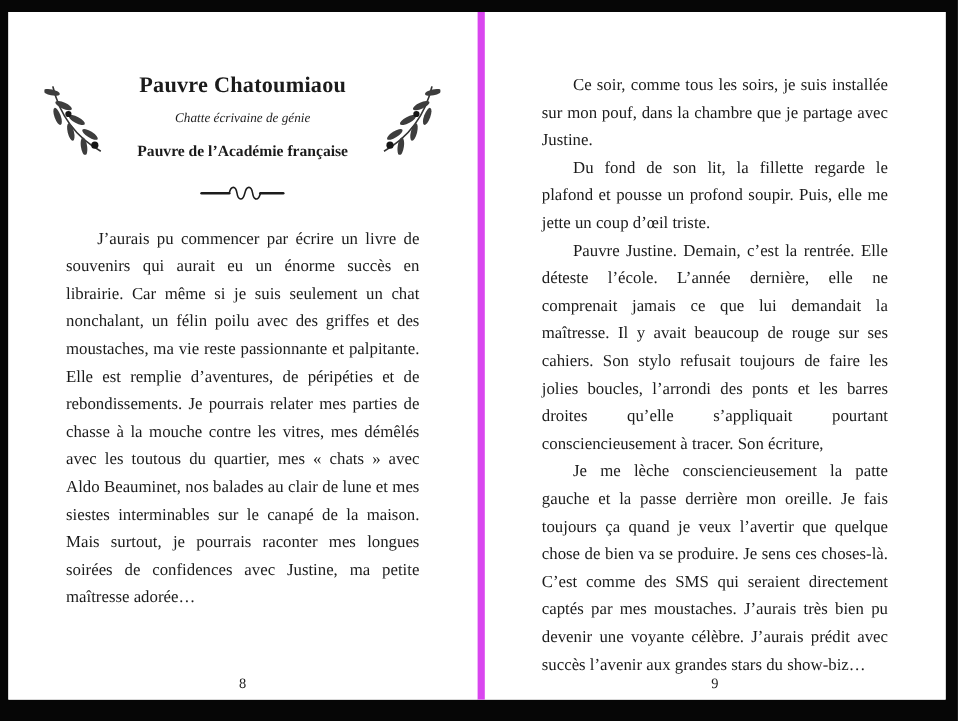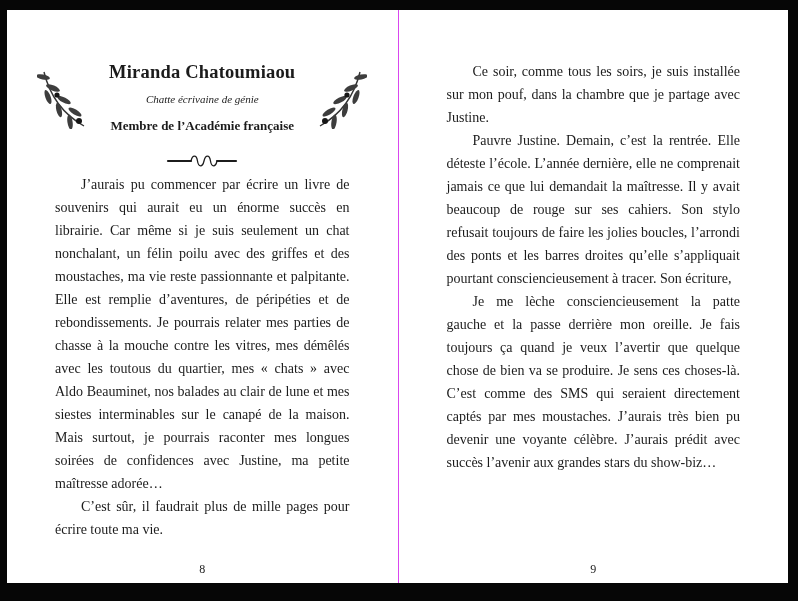--- a/index.html
+++ b/index.html
@@ -27,21 +27,21 @@
   }
   .page {
     width: 50%;
     height: 100%;
     position: relative;
     box-sizing: border-box;
     overflow: hidden;
     background: #ffffff;
   }
   .page-right {
-    border-left: 1px solid #d946ef;
+    border-left: 6px solid #d946ef;
   }
   
   .chapter-heading {
     padding-top: 52px;
     text-align: center;
   }
   .heading-row {
     display: flex;
     align-items: center;
     justify-content: center;
@@ -84,21 +84,21 @@
     text-align: justify;
     font-size: 14px;
     line-height: 23px;
     hyphens: auto;
   }
   .body-text p {
     margin: 0;
     text-indent: 26px;
   }
   .page-left .body-text {
-    margin-top: 5px;
+    margin-top: 20px;
   }
   .page-right .body-text {
     padding-top: 50px;
   }
   .page-number {
     position: absolute;
     bottom: 6px;
     left: 0;
     right: 0;
     text-align: center;
@@ -127,23 +127,23 @@
                 <ellipse cx="11" cy="30" rx="2.6" ry="7.5" transform="rotate(-20 11 30)"></ellipse>
                 <ellipse cx="6" cy="10" rx="2.5" ry="7" transform="rotate(-78 6 10)"></ellipse>
               </g>
               <g fill="#161616">
                 <circle cx="42" cy="54" r="3"></circle>
                 <circle cx="20" cy="28" r="2.6"></circle>
               </g>
             </svg>
           </span>
           <div class="heading-text">
-            <h1>Miranda Chatoumiaou</h1>
+            <h1>Pauvre Chatoumiaou</h1>
             <p class="subtitle">Chatte écrivaine de génie</p>
-            <p class="affiliation">Membre de l’Académie française</p>
+            <p class="affiliation">Pauvre de l’Académie française</p>
           </div>
           <span class="branch branch-right">
             <svg width="50" height="62" viewBox="0 0 50 62" aria-hidden="true">
               <path d="M47 59 C31 50 14 34 7 5" fill="none" stroke="#333" stroke-width="1.4"></path>
               <g fill="#3d3d3d">
                 <ellipse cx="38" cy="45" rx="2.6" ry="7.5" transform="rotate(-58 38 45)"></ellipse>
                 <ellipse cx="33" cy="55" rx="2.6" ry="7.5" transform="rotate(-8 33 55)"></ellipse>
                 <ellipse cx="27" cy="33" rx="2.6" ry="7.5" transform="rotate(-62 27 33)"></ellipse>
                 <ellipse cx="22" cy="43" rx="2.6" ry="7.5" transform="rotate(-14 22 43)"></ellipse>
                 <ellipse cx="16" cy="21" rx="2.6" ry="7.5" transform="rotate(-66 16 21)"></ellipse>
@@ -161,29 +161,29 @@
           <svg width="72" height="14" viewBox="0 0 72 14" aria-hidden="true">
             <path d="M2 7 H25" stroke="#1c1c1c" stroke-width="2.2" stroke-linecap="round" fill="none"></path>
             <path d="M25 7 c1.5 -6.5 5.5 -6.5 6.5 0 c1 6.5 5 6.5 6.5 0 c1.5 -6.5 5.5 -6.5 6.5 0 c1 6.5 5 6.5 6.5 0" fill="none" stroke="#1c1c1c" stroke-width="1.3"></path>
             <path d="M51 7 H70" stroke="#1c1c1c" stroke-width="2.2" stroke-linecap="round" fill="none"></path>
           </svg>
         </div>
       </header>
 
       <div class="body-text">
           <p>J’aurais pu commencer par écrire un livre de souvenirs qui aurait eu un énorme succès en librairie. Car même si je suis seulement un chat nonchalant, un félin poilu avec des griffes et des moustaches, ma vie reste passionnante et palpitante. Elle est remplie d’aventures, de péripéties et de rebondissements. Je pourrais relater mes parties de chasse à la mouche contre les vitres, mes démêlés avec les toutous du quartier, mes « chats » avec Aldo Beauminet, nos balades au clair de lune et mes siestes interminables sur le canapé de la maison. Mais surtout, je pourrais raconter mes longues soirées de confidences avec Justine, ma petite maîtresse adorée…</p>
-          <p>C’est sûr, il faudrait plus de mille pages pour écrire toute ma vie.</p>
         </div>
 
       <div class="page-number">8</div>
     </section>
 
     <section class="page page-right">
       <div class="body-text">
           <p>Ce soir, comme tous les soirs, je suis installée sur mon pouf, dans la chambre que je partage avec Justine.</p>
+          <p>Du fond de son lit, la fillette regarde le plafond et pousse un profond soupir. Puis, elle me jette un coup d’œil triste.</p>
           <p>Pauvre Justine. Demain, c’est la rentrée. Elle déteste l’école. L’année dernière, elle ne comprenait jamais ce que lui demandait la maîtresse. Il y avait beaucoup de rouge sur ses cahiers. Son stylo refusait toujours de faire les jolies boucles, l’arrondi des ponts et les barres droites qu’elle s’appliquait pourtant consciencieusement à tracer. Son écriture,</p>
           <p>Je me lèche consciencieusement la patte gauche et la passe derrière mon oreille. Je fais toujours ça quand je veux l’avertir que quelque chose de bien va se produire. Je sens ces choses-là. C’est comme des SMS qui seraient directement captés par mes moustaches. J’aurais très bien pu devenir une voyante célèbre. J’aurais prédit avec succès l’avenir aux grandes stars du show-biz…</p>
         </div>
 
       <div class="page-number">9</div>
     </section>
 
   </div>
 </div>
 

